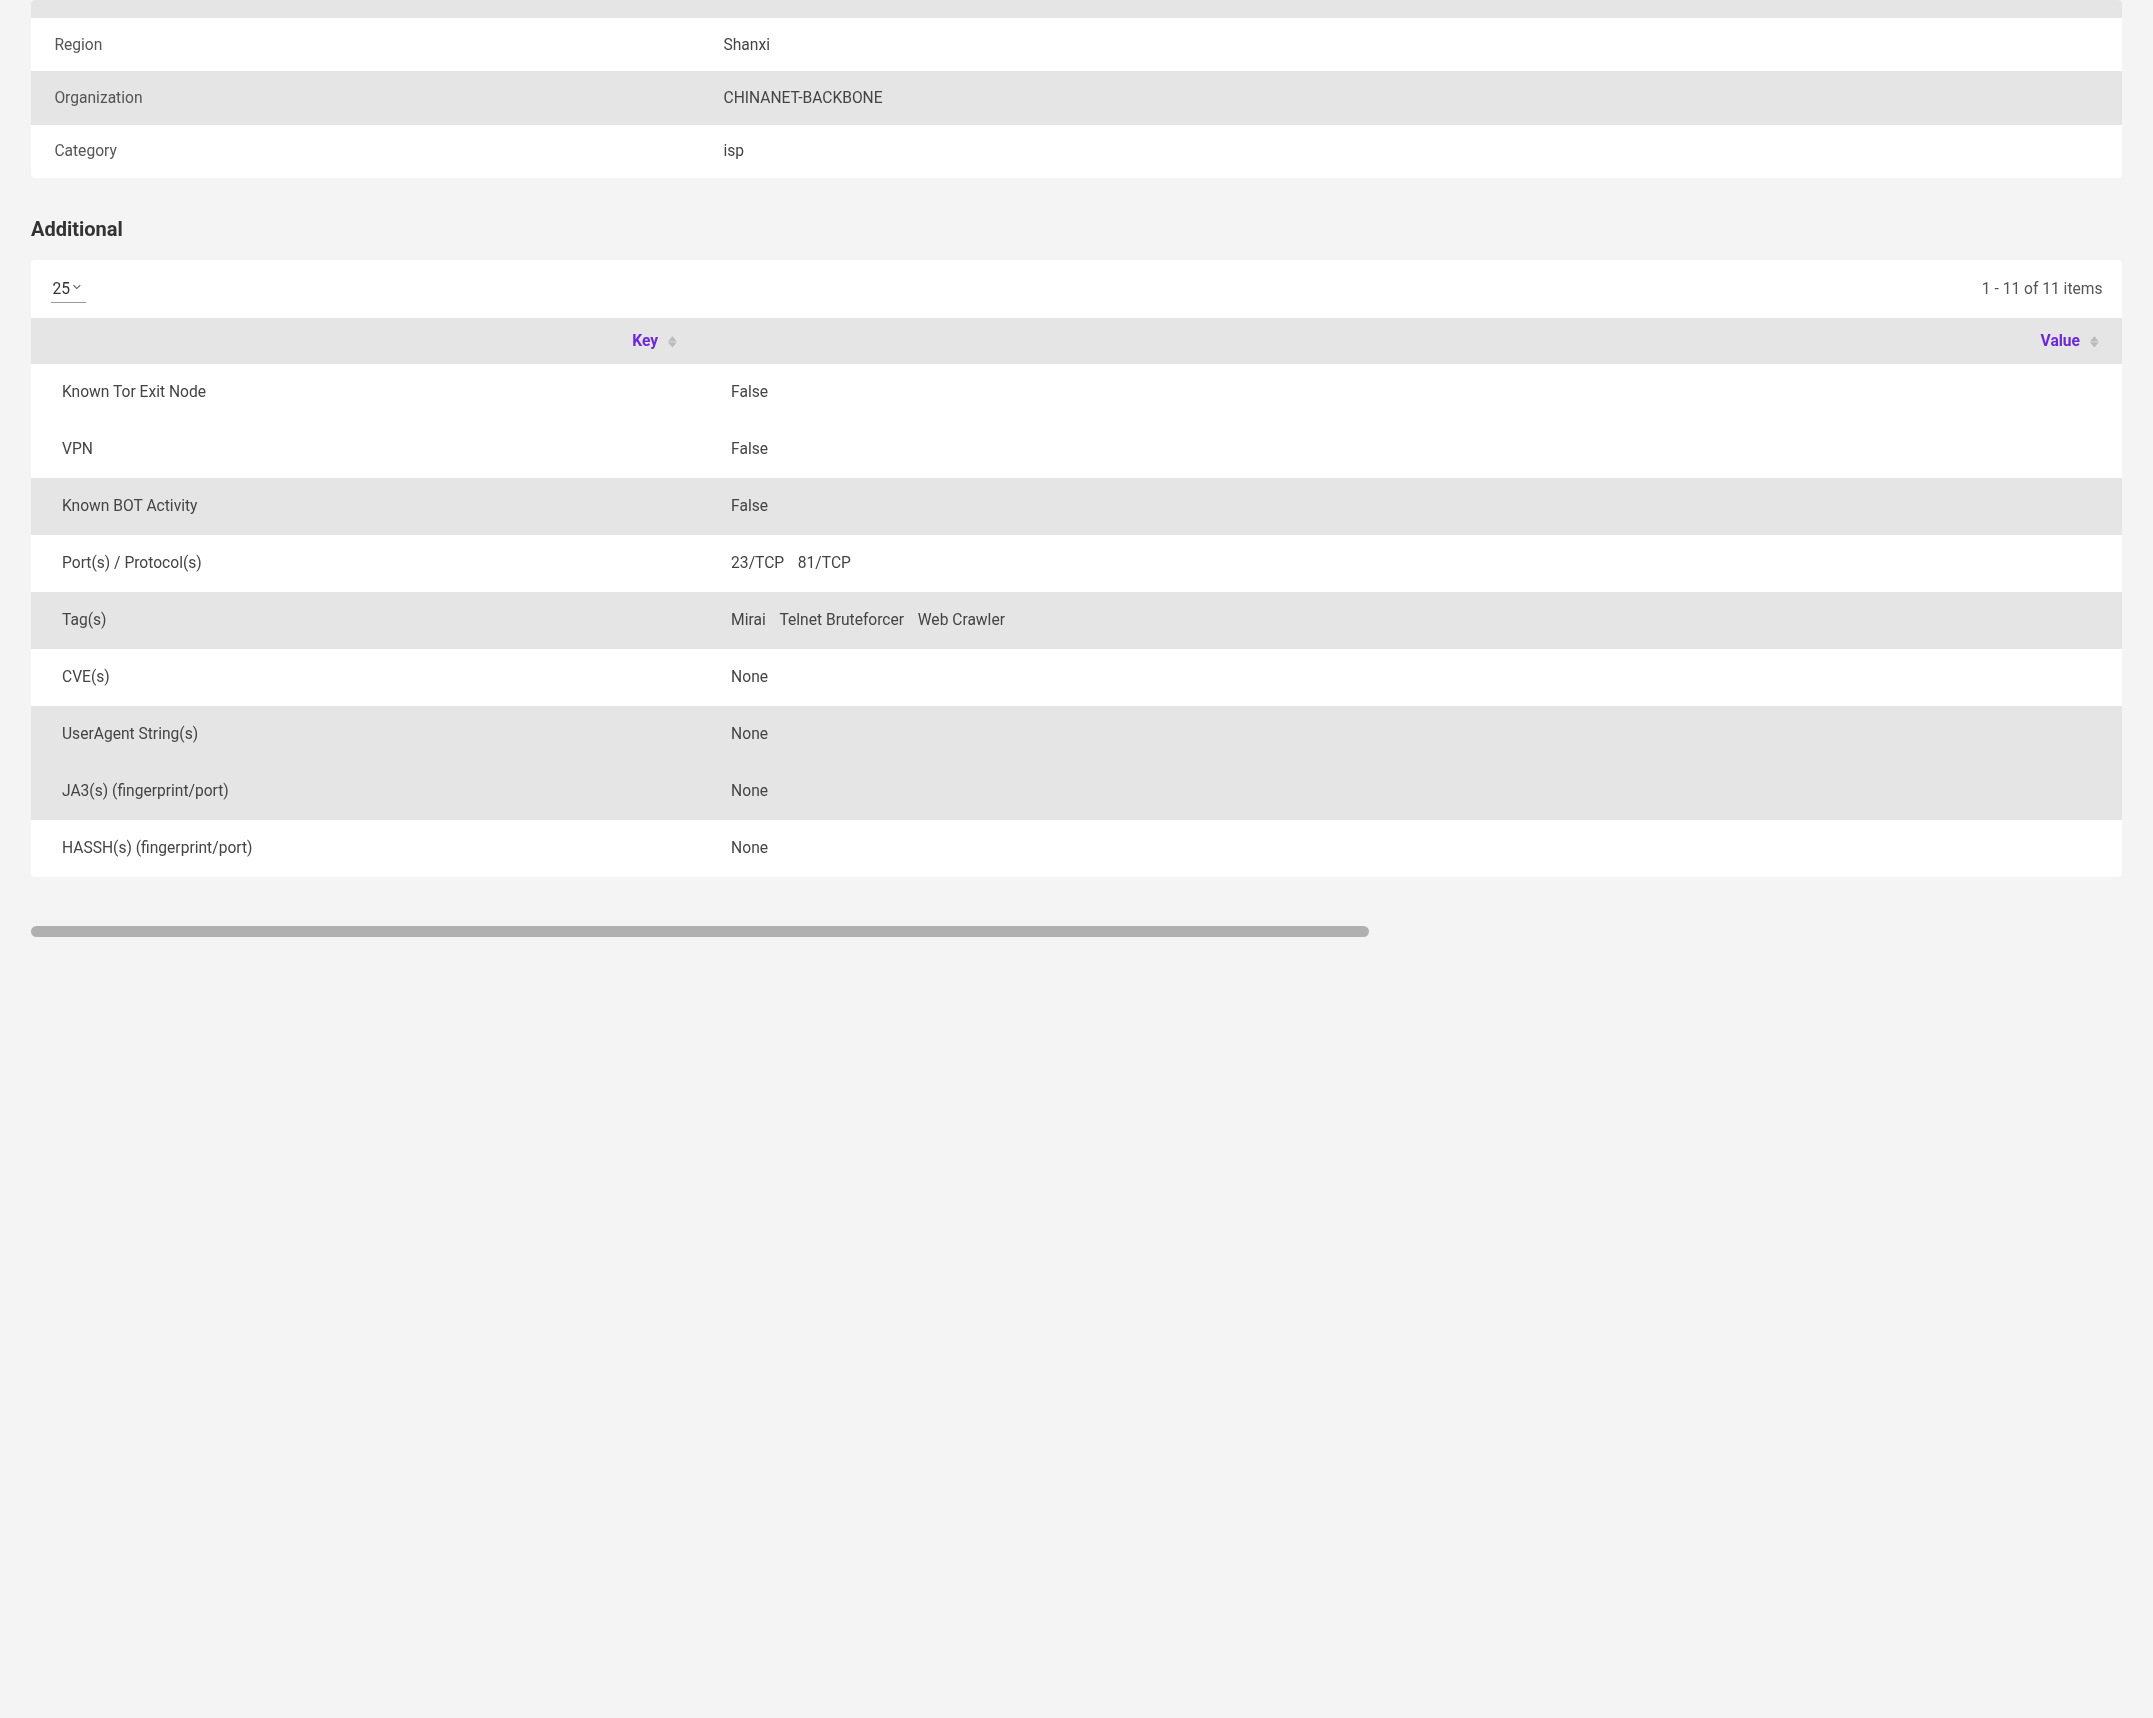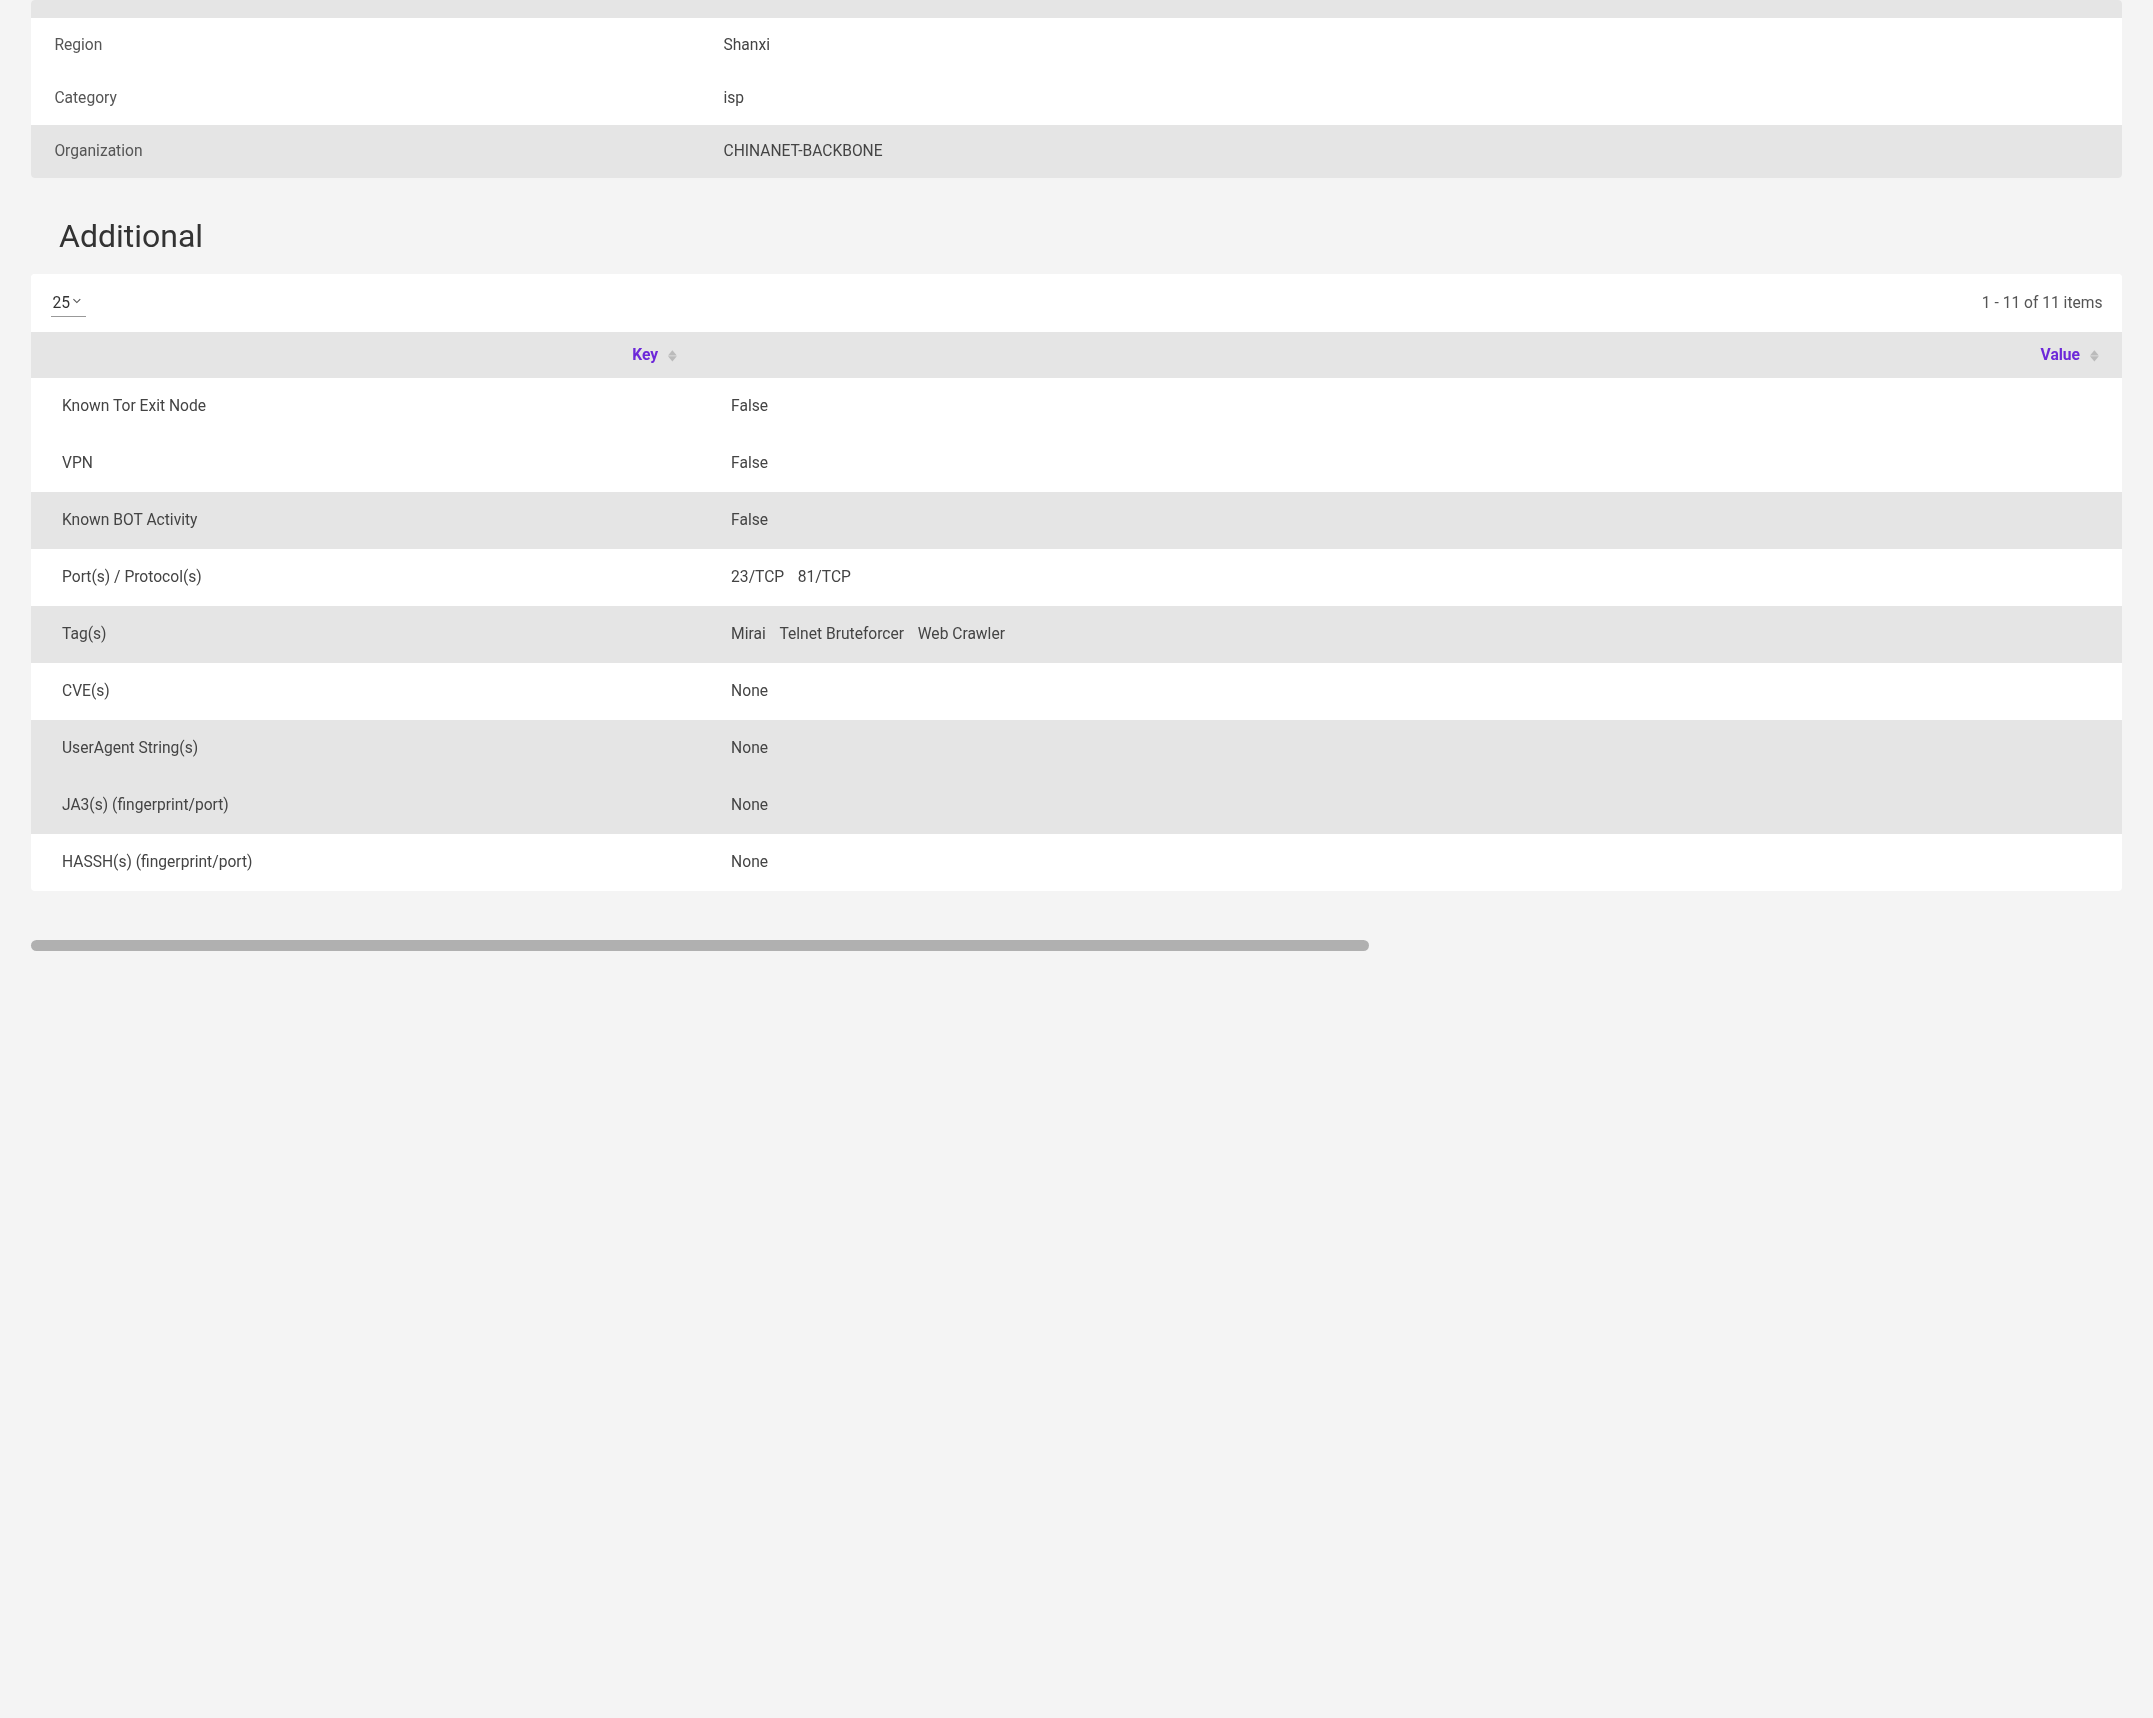--- a/index.html
+++ b/index.html
@@ -30,25 +30,24 @@
       flex: 0 0 32%;
       padding: 17.6px 23.4px;
       color: #555;
     }
     .info-row .value-cell {
       flex: 1;
       padding: 17.6px 23.4px;
       color: #444;
     }
     h2.section-title {
-      font-size: 32px;
-      font-weight: 400;
+      font-size: 20px;
+      font-weight: 700;
       color: #333;
       margin-bottom: 19.5px;
-      margin-left: 28px;
     }
     .table-controls {
       display: flex;
       justify-content: space-between;
       align-items: center;
       padding: 15.6px 19.5px;
       background: #fff;
     }
     .page-size {
       display: flex;
@@ -130,27 +129,27 @@
 
 <div class="panel" id="top-info-panel">
     <div class="info-row alt" style="margin-top: -35px;">
       <div class="key-cell">Destination Country Codes</div>
       <div class="value-cell">US</div>
     </div>
     <div class="info-row">
       <div class="key-cell">Region</div>
       <div class="value-cell">Shanxi</div>
     </div>
+    <div class="info-row alt">
+      <div class="key-cell">Organization</div>
+      <div class="value-cell">CHINANET-BACKBONE</div>
+    </div>
     <div class="info-row">
       <div class="key-cell">Category</div>
       <div class="value-cell">isp</div>
-    </div>
-    <div class="info-row alt">
-      <div class="key-cell">Organization</div>
-      <div class="value-cell">CHINANET-BACKBONE</div>
     </div>
   </div>
 
 <h2 class="section-title">Additional</h2>
 
 <div class="panel">
   <div class="table-controls">
     <div class="page-size">
       <span>25</span>
       <span>

